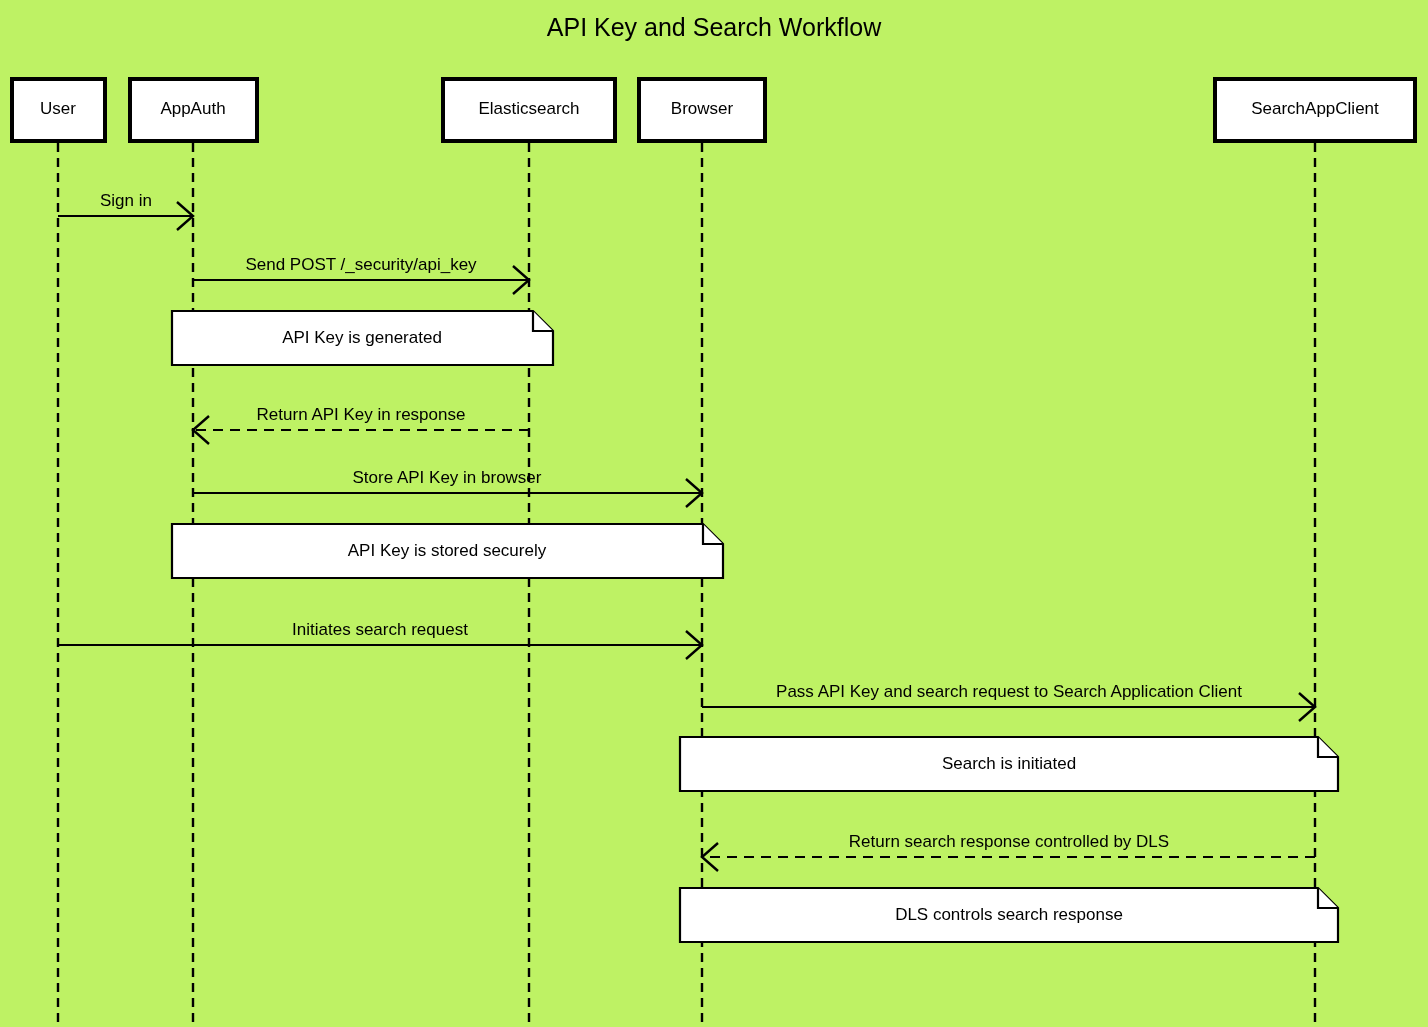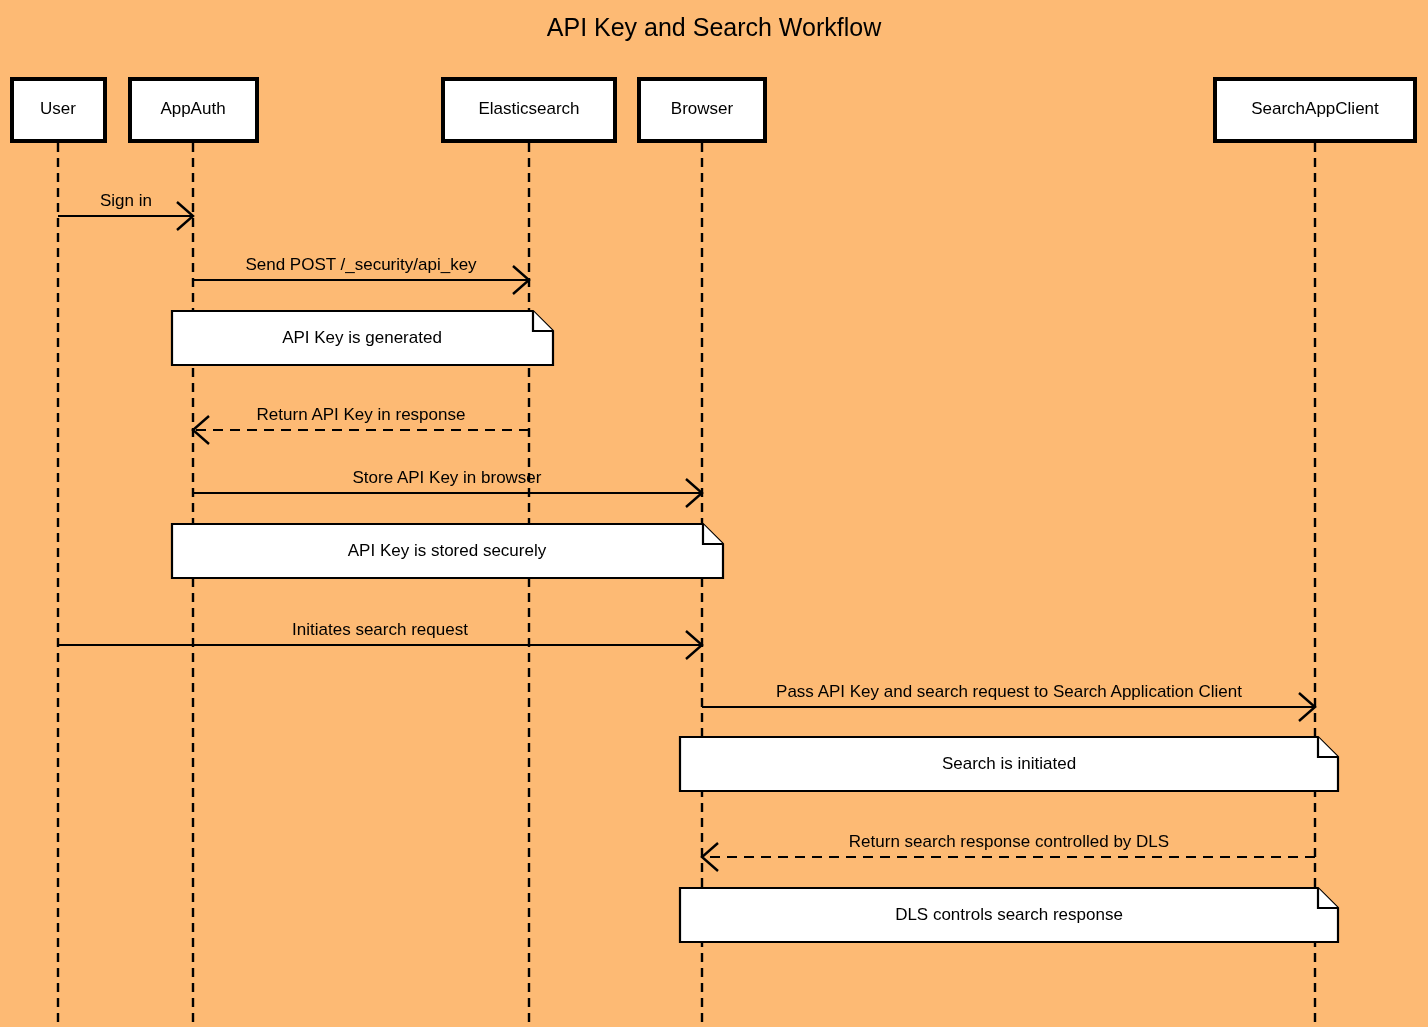--- a/index.html
+++ b/index.html
@@ -8,21 +8,21 @@
     background: #ffffff;
   }
   body {
     font-family: "Liberation Sans", sans-serif;
     color: #000000;
   }
   #canvas {
     position: relative;
     width: 1428px;
     height: 1027px;
-    background: #fdba74;
+    background: #bef264;
     overflow: hidden;
   }
   #diagram-svg {
     position: absolute;
     left: 0;
     top: 0;
     width: 1428px;
     height: 1027px;
   }
   .diagram-title {

